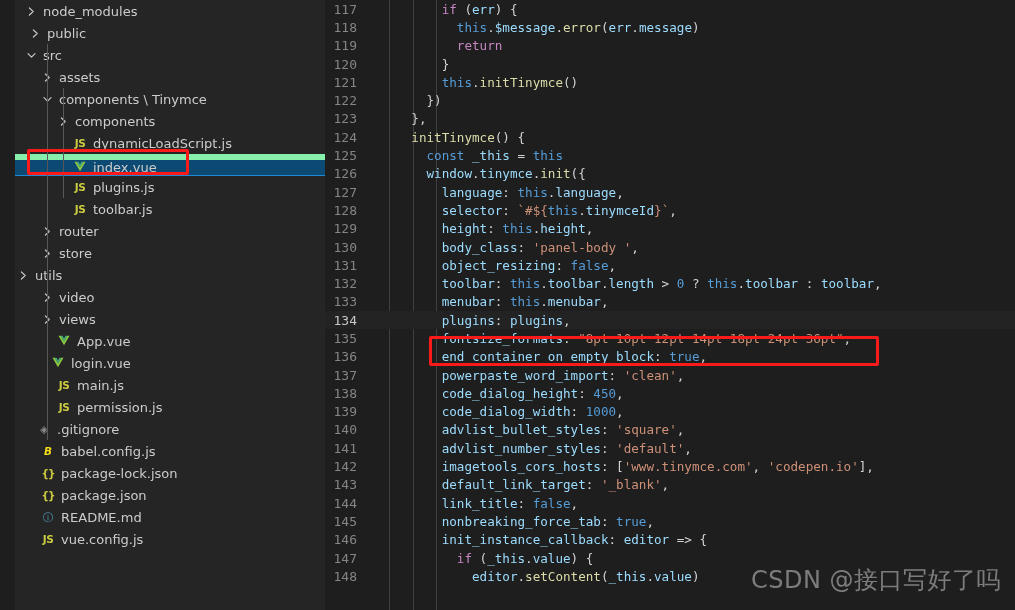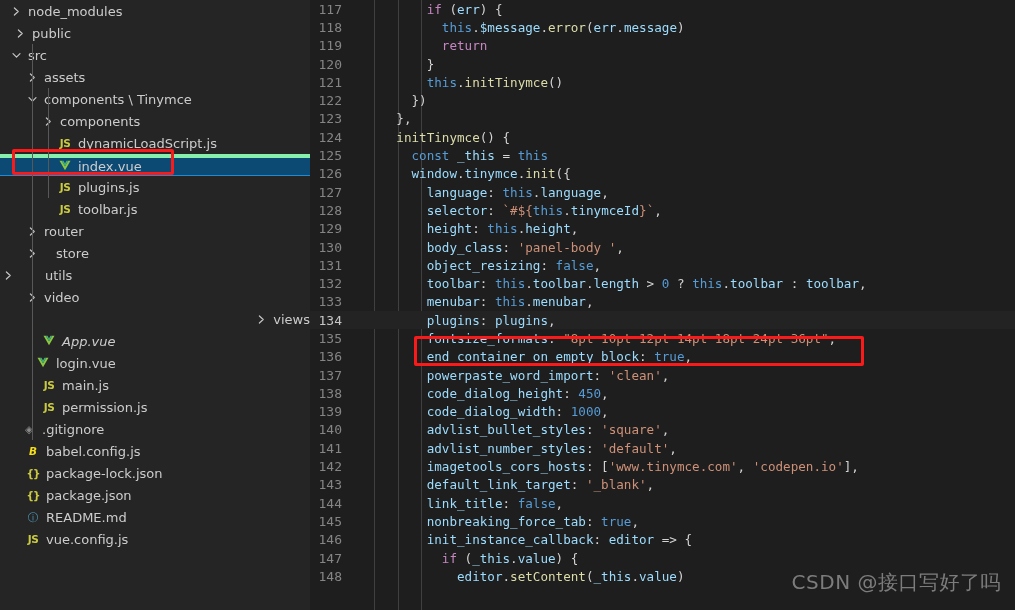--- a/index.html
+++ b/index.html
@@ -12,34 +12,35 @@
   #app{ position:relative; width:1015px; height:610px; display:flex; background:#1e1e1e; }
 
   
   #sidebar{
     position:relative;
     width:310px; height:610px;
     background:#252526;
     flex:0 0 310px;
     padding-top:0px;
     overflow:hidden;
+    margin-left:15px;
   }
   .tree-row{
     position:relative;
     height:22px;
     display:flex;
     align-items:center;
     white-space:nowrap;
     color:#cccccc;
     font-size:13px;
     font-family:"DejaVu Sans", sans-serif;
   }
   .tree-row.selected{
     background:#0d4a73;
-    border-top:4px solid #86efac;
+    border-top:6px solid #86efac;
     border-bottom:1px solid #1f8ad6;
   }
   .twisty{
     width:16px; min-width:16px;
     text-align:center;
     color:#c5c5c5;
     font-size:11px;
     line-height:1;
     display:inline-block;
   }
@@ -135,21 +136,21 @@
     border-radius:2px;
     pointer-events:none;
     z-index:40;
   }
 
   
   #watermark{
     position:absolute;
     right:14px; bottom:14px;
     color:#8d8d8d;
-    font-size:20px;
+    font-size:24px;
     font-family:"DejaVu Sans", sans-serif;
     letter-spacing:0.5px;
     opacity:0.85;
     z-index:50;
     white-space:nowrap;
   }
 </style>
 </head>
 <body>
 
@@ -229,53 +230,53 @@
           <span class="lbl">toolbar.js</span>
         </div>
         <div class="tree-row" style="padding-left: 24px;">
           <span class="twisty">
             <svg width="9" height="9" viewBox="0 0 9 9">
               <path d="M2.4 1 L6.2 4.5 L2.4 8" fill="none" stroke="#c5c5c5" stroke-width="1.2" stroke-linecap="round" stroke-linejoin="round"></path>
             </svg>
           </span>
           <span class="lbl">router</span>
         </div>
-        <div class="tree-row" style="padding-left: 24px; gap: 12px;">
+        <div class="tree-row" style="padding-left: 24px;">
           <span class="twisty">
             <svg width="9" height="9" viewBox="0 0 9 9">
               <path d="M2.4 1 L6.2 4.5 L2.4 8" fill="none" stroke="#c5c5c5" stroke-width="1.2" stroke-linecap="round" stroke-linejoin="round"></path>
             </svg>
           </span>
           <span class="lbl">store</span>
         </div>
-        <div class="tree-row" style=" gap: 25px;">
+        <div class="tree-row" style="">
           <span class="twisty">
             <svg width="9" height="9" viewBox="0 0 9 9">
               <path d="M2.4 1 L6.2 4.5 L2.4 8" fill="none" stroke="#c5c5c5" stroke-width="1.2" stroke-linecap="round" stroke-linejoin="round"></path>
             </svg>
           </span>
           <span class="lbl">utils</span>
         </div>
         <div class="tree-row" style="padding-left: 24px;">
           <span class="twisty">
             <svg width="9" height="9" viewBox="0 0 9 9">
               <path d="M2.4 1 L6.2 4.5 L2.4 8" fill="none" stroke="#c5c5c5" stroke-width="1.2" stroke-linecap="round" stroke-linejoin="round"></path>
             </svg>
           </span>
           <span class="lbl">video</span>
         </div>
-        <div class="tree-row" style="padding-left: 24px; justify-content: flex-end;">
+        <div class="tree-row" style="padding-left: 24px;">
           <span class="twisty">
             <svg width="9" height="9" viewBox="0 0 9 9">
               <path d="M2.4 1 L6.2 4.5 L2.4 8" fill="none" stroke="#c5c5c5" stroke-width="1.2" stroke-linecap="round" stroke-linejoin="round"></path>
             </svg>
           </span>
           <span class="lbl">views</span>
         </div>
-        <div class="tree-row" style="padding-left: 24px; font-style: italic;">
+        <div class="tree-row" style="padding-left: 24px;">
           <span class="twisty"></span>
           <span class="ficon vue"><svg width="12" height="11" viewBox="0 0 12 11">
               <path d="M0.5 0.8 L6 10.2 L11.5 0.8 L9.2 0.8 L6 6.3 L2.8 0.8 Z" fill="#8dc63f"></path>
               <path d="M2.8 0.8 L6 6.3 L9.2 0.8 L7.5 0.8 L6 3.4 L4.5 0.8 Z" fill="#3fb27f"></path>
             </svg></span>
           <span class="lbl">App.vue</span>
         </div>
         <div class="tree-row" style="padding-left: 18px;">
           <span class="twisty"></span>
           <span class="ficon vue"><svg width="12" height="11" viewBox="0 0 12 11">

